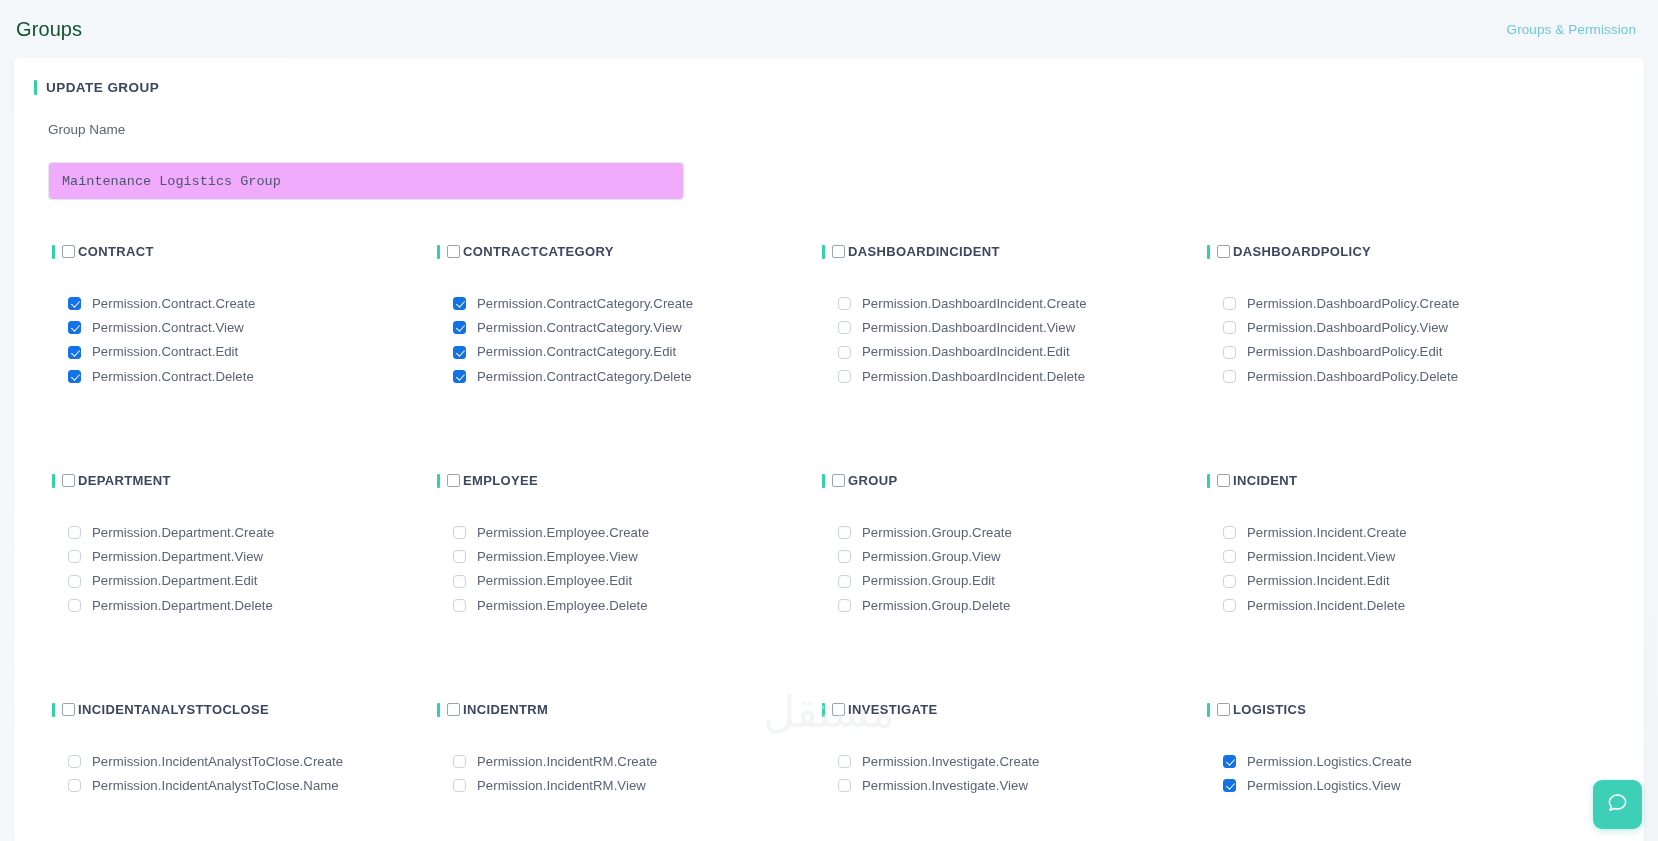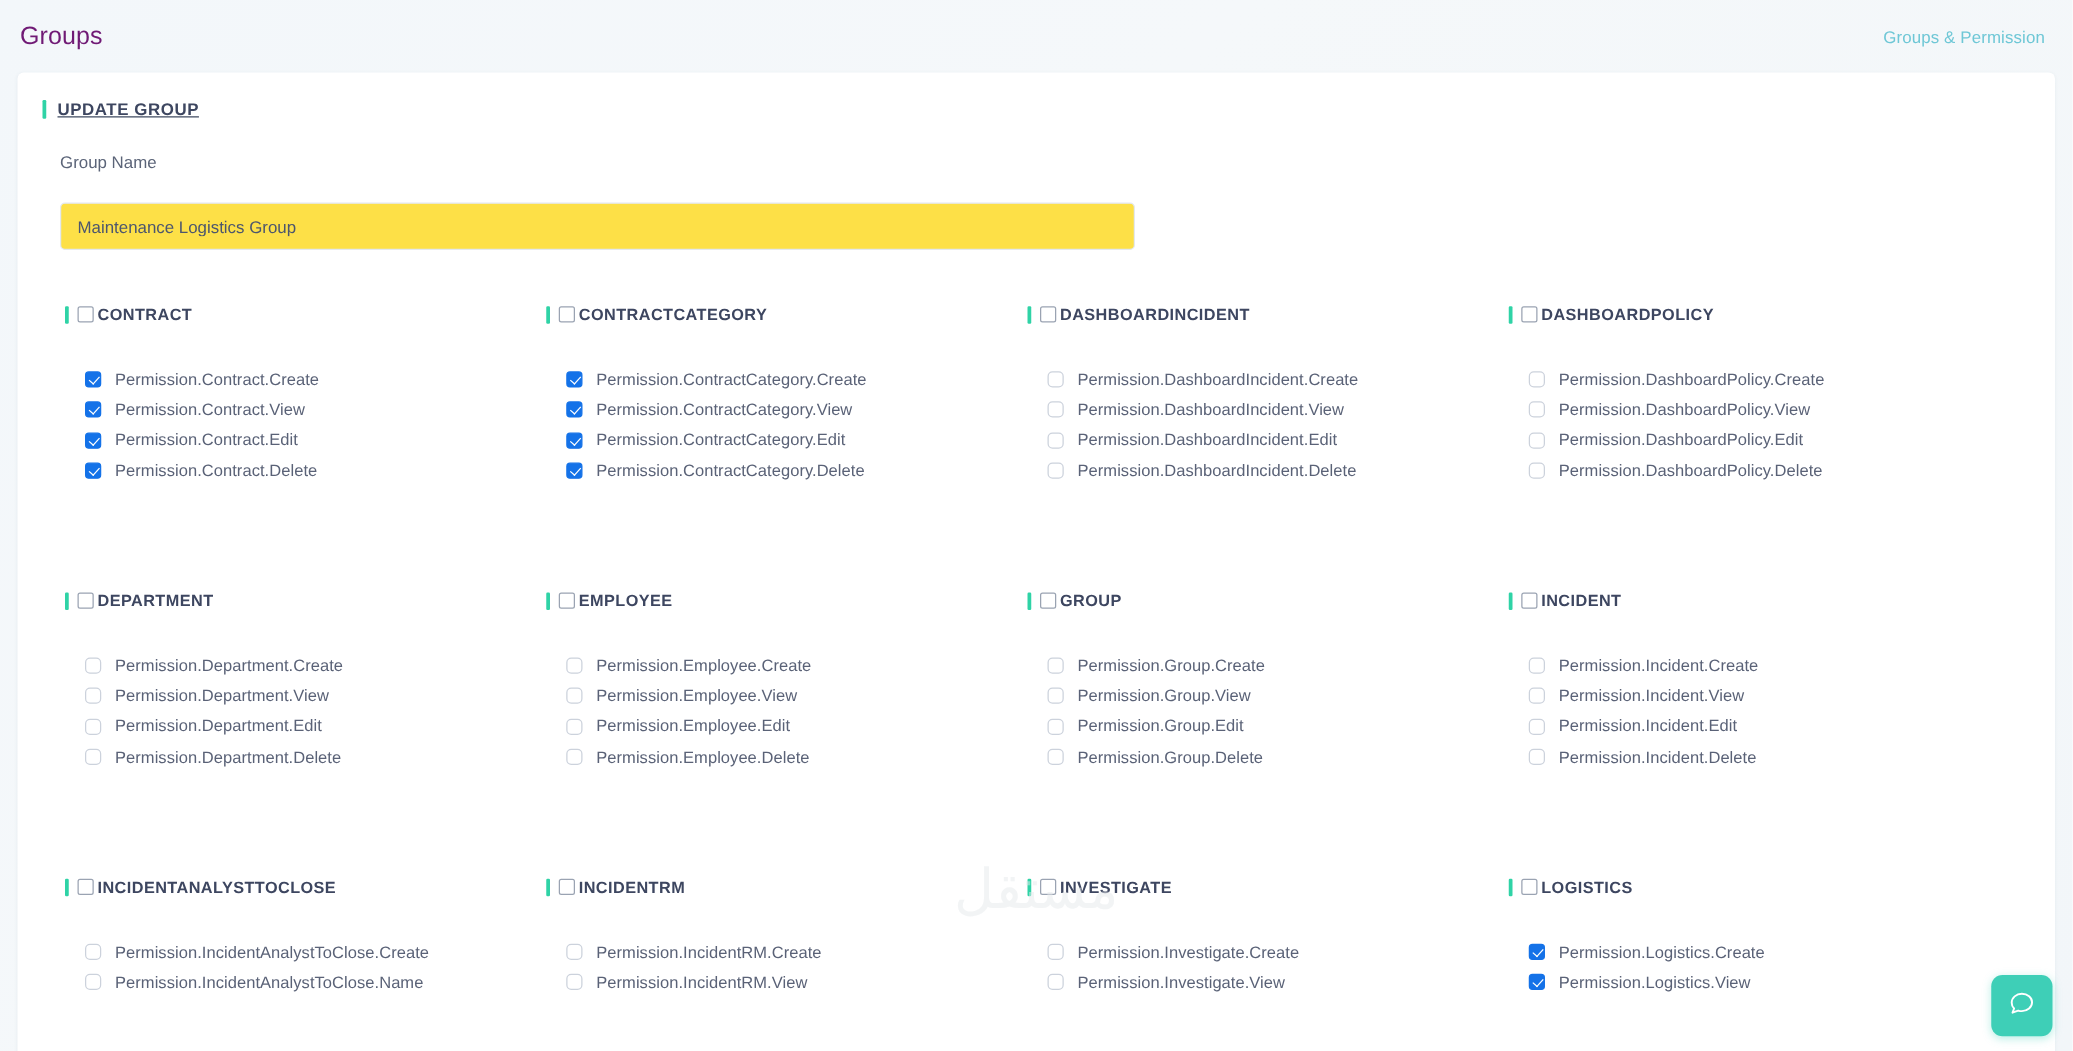--- a/index.html
+++ b/index.html
@@ -22,21 +22,21 @@
     height: 58px;
     padding: 0 22px 0 14px;
     display: flex;
     align-items: center;
     justify-content: space-between;
   }
 
   .page-title {
     font-size: 20px;
     font-weight: 400;
-    color: #701a75;
+    color: #14532d;
     letter-spacing: .1px;
     padding-left: 2px;
   }
 
   .breadcrumb {
     font-size: 13.5px;
     color: #6ec7d6;
     cursor: pointer;
     letter-spacing: .1px;
   }
@@ -52,21 +52,20 @@
     border-radius: 5px;
     box-shadow: 0 1px 3px rgba(60,80,110,.07);
     overflow: hidden;
   }
 
   .card-heading {
     display: flex;
     align-items: center;
     gap: 9px;
     padding: 22px 0 0 20px;
-    text-decoration: underline;
   }
 
   .accent-bar {
     width: 3px;
     height: 15px;
     background: #2fd3a6;
     border-radius: 1px;
     flex: 0 0 auto;
   }
 
@@ -81,29 +80,29 @@
   .form-area { padding: 27px 0 0 34px; }
 
   .field-label {
     font-size: 13.5px;
     color: #5b6478;
     margin-bottom: 25px;
     display: block;
   }
 
   .text-input {
-    width: 860px;
+    width: 636px;
     height: 38px;
     border: 1px solid #e3e8ef;
     border-radius: 4px;
     padding: 0 13px;
-    font-family: Liberation Sans, sans-serif;
+    font-family: Liberation Mono, monospace;
     font-size: 13.5px;
     color: #4c566e;
-    background: #fde047;
+    background: #f0abfc;
     outline: none;
   }
   .text-input::placeholder { color: #a9b2c3; }
 
   
   .perm-grid {
     margin-top: 28px;
     padding-left: 38px;
     padding-right: 16px;
     display: grid;

